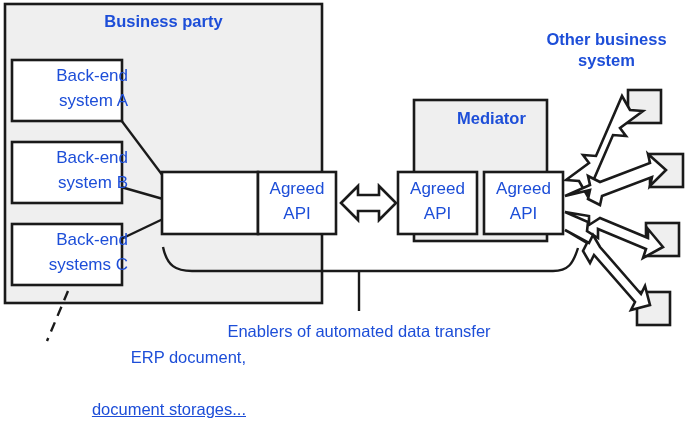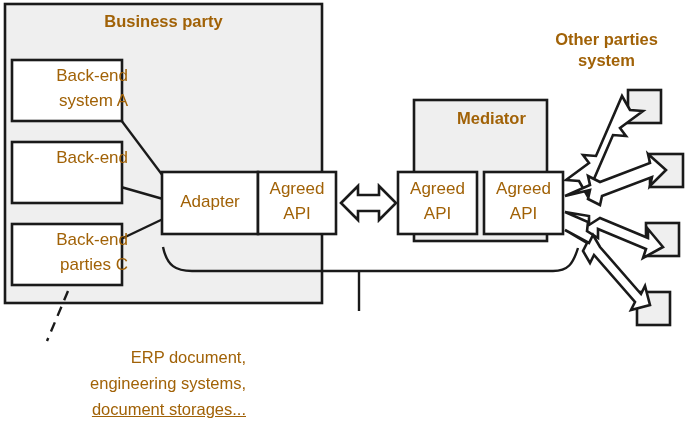--- a/index.html
+++ b/index.html
@@ -18,21 +18,21 @@
   #stage svg.layer {
     position: absolute;
     left: 0;
     top: 0;
     width: 685px;
     height: 422px;
   }
   .lbl {
     position: absolute;
     font-family: "Liberation Sans", sans-serif;
-    color: #a16207;
+    color: #1d4ed8;
     white-space: pre;
     line-height: 1.22;
     pointer-events: none;
   }
   .lbl.bold { font-weight: bold; }
   .lbl.center { text-align: center; }
   .lbl.left { text-align: right; }
   .t-title    { font-size: 16.5px; }
   .t-box      { font-size: 17px; }
   .t-caption  { font-size: 16.5px; }
@@ -92,40 +92,40 @@
              L 645,286 L 650,305 L 631,310 L 635,302 L 594,255
              L 590,263 L 583,251 L 587,243 Z" fill="#ffffff" stroke="#1a1a1a" stroke-width="2.6" stroke-linejoin="miter"></path>
 
     <line x1="68" y1="291" x2="47" y2="341" stroke="#1a1a1a" stroke-width="2.4" stroke-dasharray="10 7"></line>
   </svg>
 
   <div class="lbl bold center t-title" style="left:5px; top:11px; width:317px;">Business party</div>
 
   <div class="lbl bold center t-title" style="left:414px; top:108px; width:155px;">Mediator</div>
 
-  <div class="lbl bold center t-title" style="left:528px; top:29px; width:157px;">Other parties</div>
+  <div class="lbl bold center t-title" style="left:528px; top:29px; width:157px;">Other business</div>
   <div class="lbl bold center t-title" style="left:528px; top:50px; width:157px;">system</div>
 
   <div class="lbl left t-box" style="left:24px; top:66px; width:104px;">Back-end</div>
   <div class="lbl left t-box" style="left:24px; top:91px; width:104px;">system A</div>
 
   <div class="lbl left t-box" style="left:24px; top:148px; width:104px;">Back-end</div>
+  <div class="lbl left t-box" style="left:24px; top:173px; width:104px;">system B</div>
 
   <div class="lbl left t-box" style="left:24px; top:230px; width:104px;">Back-end</div>
-  <div class="lbl left t-box" style="left:24px; top:255px; width:104px;">parties C</div>
+  <div class="lbl left t-box" style="left:24px; top:255px; width:104px;">systems C</div>
 
-  <div class="lbl center t-box" style="left:162px; top:192px; width:96px;">Adapter</div>
 
   <div class="lbl center t-box" style="left:258px; top:179px; width:78px;">Agreed</div>
   <div class="lbl center t-box" style="left:258px; top:204px; width:78px;">API</div>
 
   <div class="lbl center t-box" style="left:398px; top:179px; width:79px;">Agreed</div>
   <div class="lbl center t-box" style="left:398px; top:204px; width:79px;">API</div>
 
   <div class="lbl center t-box" style="left:484px; top:179px; width:79px;">Agreed</div>
   <div class="lbl center t-box" style="left:484px; top:204px; width:79px;">API</div>
 
+  <div class="lbl center t-caption" style="left:194px; top:321px; width:330px;">Enablers of automated data transfer</div>
 
   <div class="lbl left t-caption" style="left:6px; top:347px; width:240px;">ERP document,</div>
-  <div class="lbl left t-caption" style="left:6px; top:373px; width:240px;">engineering systems,</div>
   <div class="lbl left t-caption" style="left:6px; top:399px; width:240px;text-decoration:underline;">document storages...</div>
 
 </div>
 
 </body></html>

